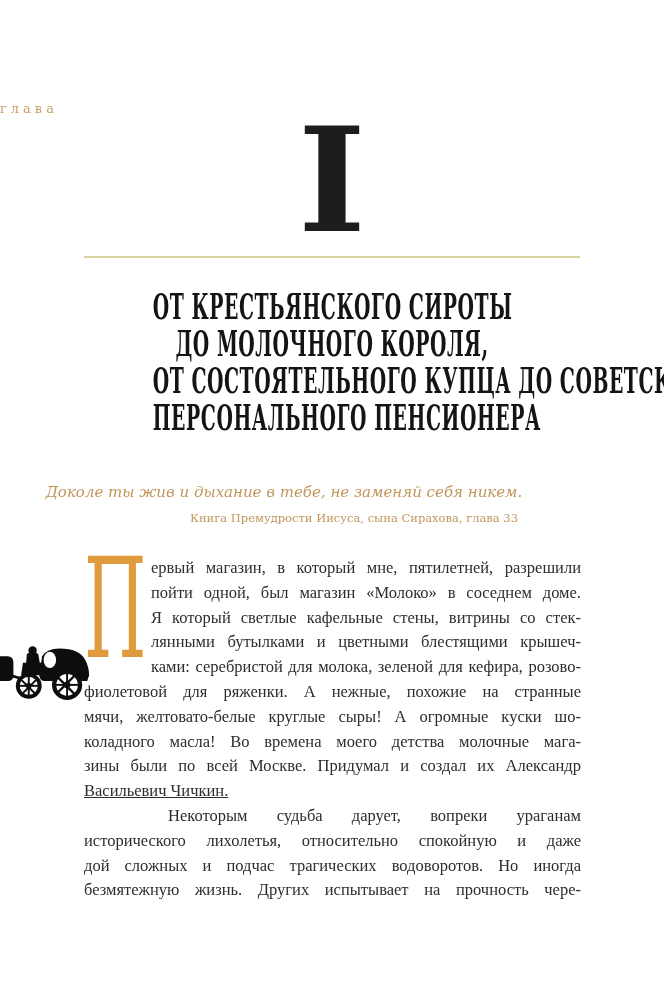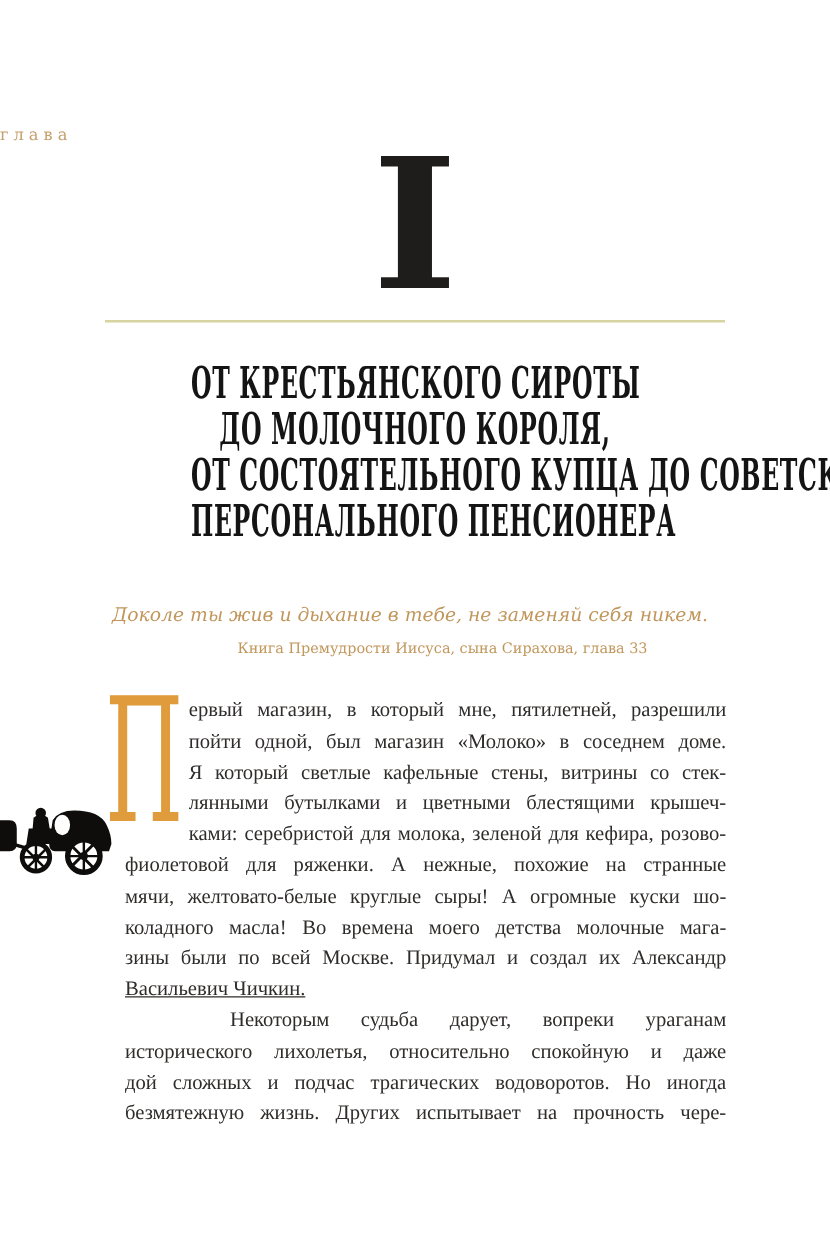--- a/index.html
+++ b/index.html
@@ -32,34 +32,33 @@
     color:var(--heading); font-weight:bold; font-size:35px;
   }
   .chapter-title .tline{
     line-height:37px; text-align:center; letter-spacing:1px;
     transform:scaleX(0.54); transform-origin:50% 50%; white-space:nowrap;
   }
   .epigraph-quote{
     position:absolute; top:481px; left:0; width:568px;
     text-align:center; font-style:italic; font-size:15px; line-height:22px;
     color:var(--epigraph);
-    padding-left:44px;
   }
   .epigraph-source{
     position:absolute; top:511px; left:0; width:664px;
     text-align:center; font-size:11.5px; line-height:15px;
     color:var(--epigraph);
     margin-left:22px;
   }
   .body-text{
     position:absolute; top:556px; left:84px; width:497px;
     font-family:"Liberation Serif", serif;
     font-size:16.5px; line-height:24.8px; color:var(--body-text);
   }
-  .para .tline{ text-align:justify; text-align-last:justify;margin-left:16px; }
+  .para .tline{ text-align:justify; text-align-last:justify; }
   .para1 .tline:last-child{ text-align-last:left;text-decoration:underline; }
   .para2 .tline:first-child{ padding-left:84px; }
   .dropcap-float{
     float:left; width:56px; height:97px; margin:5px 11px 0 0;
     overflow:visible;
   }
   .dropcap-float span{
     display:block; font-family:"DejaVu Serif", serif;
     font-size:138px; line-height:97px; color:var(--dropcap);
     transform:scaleX(0.52); transform-origin:0 50%;

